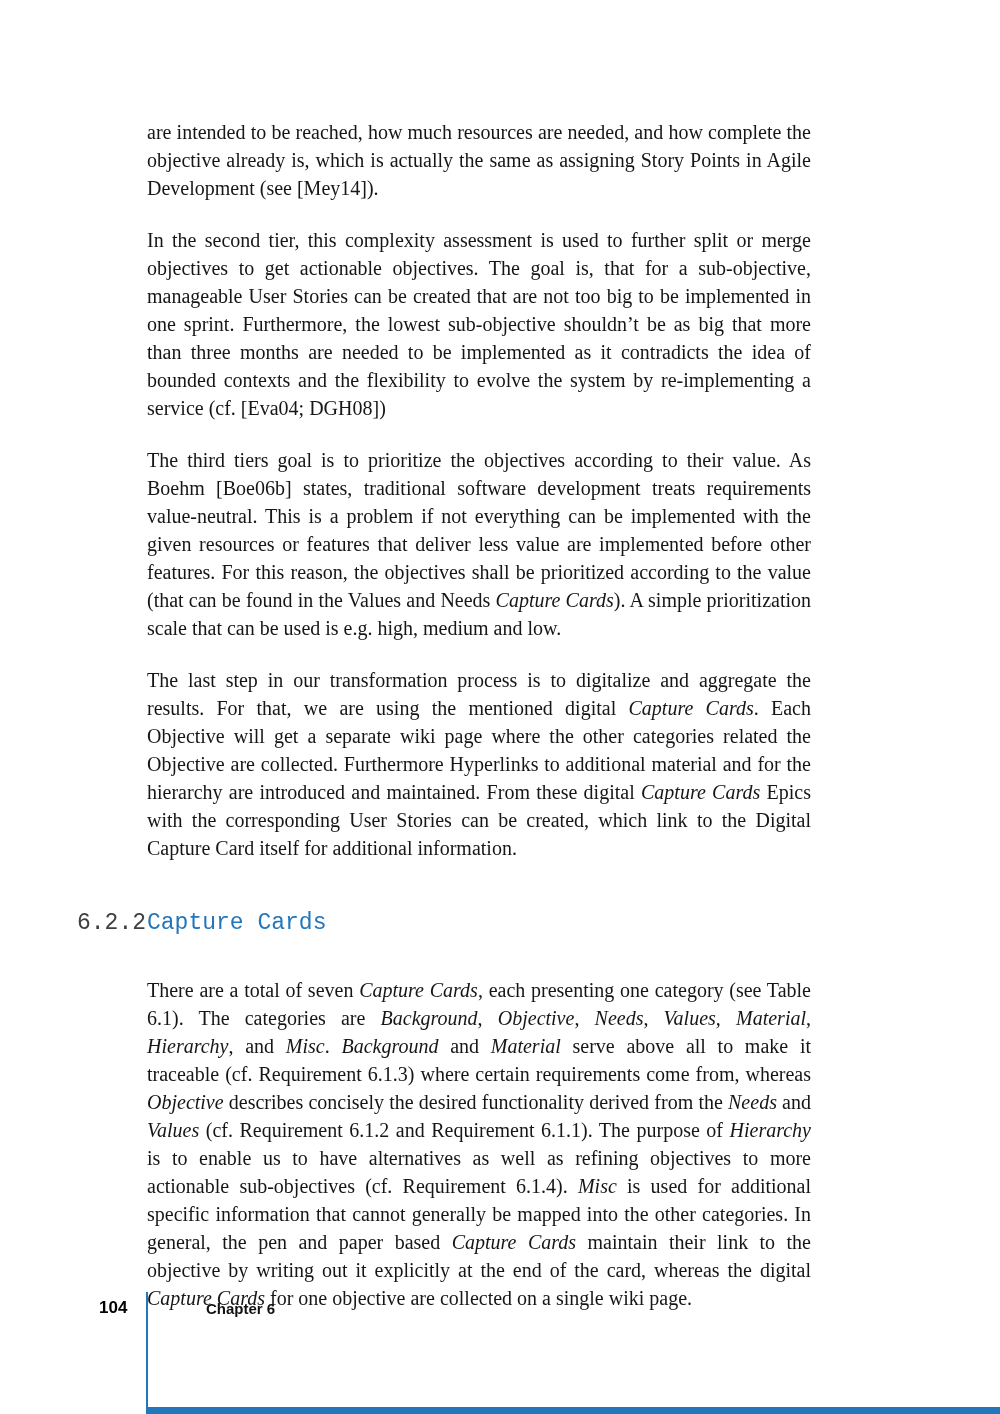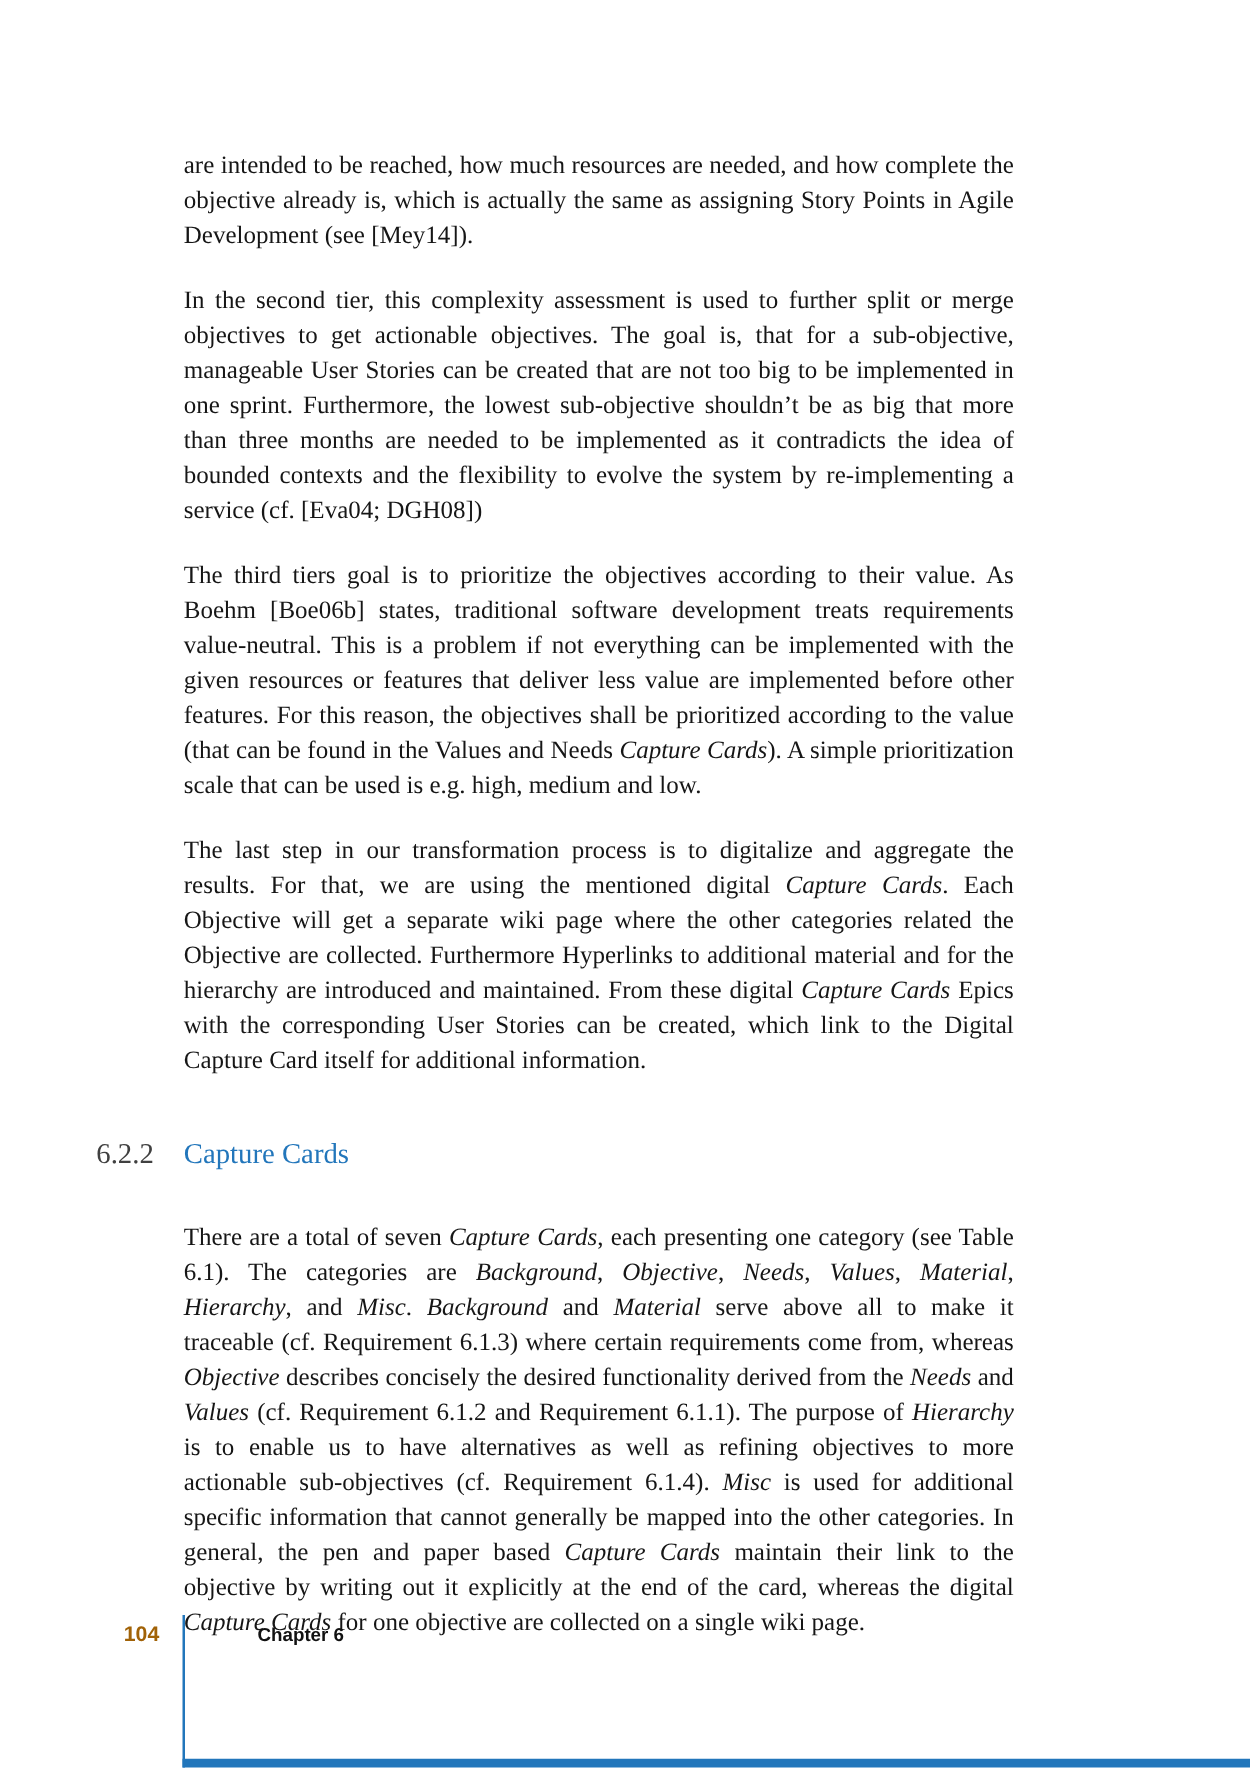--- a/index.html
+++ b/index.html
@@ -32,21 +32,21 @@
     line-height: 28px;
     text-align: justify;
     color: var(--text);
   }
   .run-i { font-style: italic; }
   .run-bi { font-style: italic; font-weight: normal; }
 
   .section-heading {
     position: relative;
     margin: 46px 0 38px 0;
-    font-family: Liberation Serif, serif;
+    font-family: Liberation Mono, monospace;
     font-size: 23px;
     font-weight: normal;
     line-height: 30px;
   }
   .sec-num {
     position: absolute;
     left: -70px;
     top: 0;
     color: var(--heading-num);
   }
@@ -59,21 +59,21 @@
     width: 100%;
     height: 26px;
     font-family: "Liberation Sans", sans-serif;
   }
   .page-num {
     position: absolute;
     left: 99px;
     top: 0;
     font-size: 17px;
     font-weight: bold;
-    color: #a16207;
+    color: #000000;
   }
   .chapter-label {
     position: absolute;
     left: 206px;
     top: 2px;
     font-size: 15px;
     font-weight: bold;
     color: #111111;
   }
   .chapter-title {

